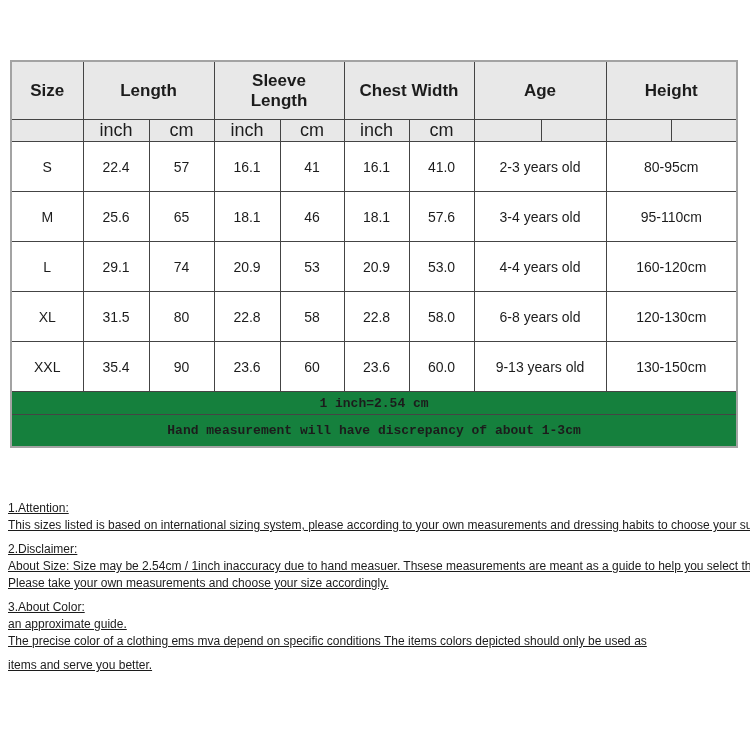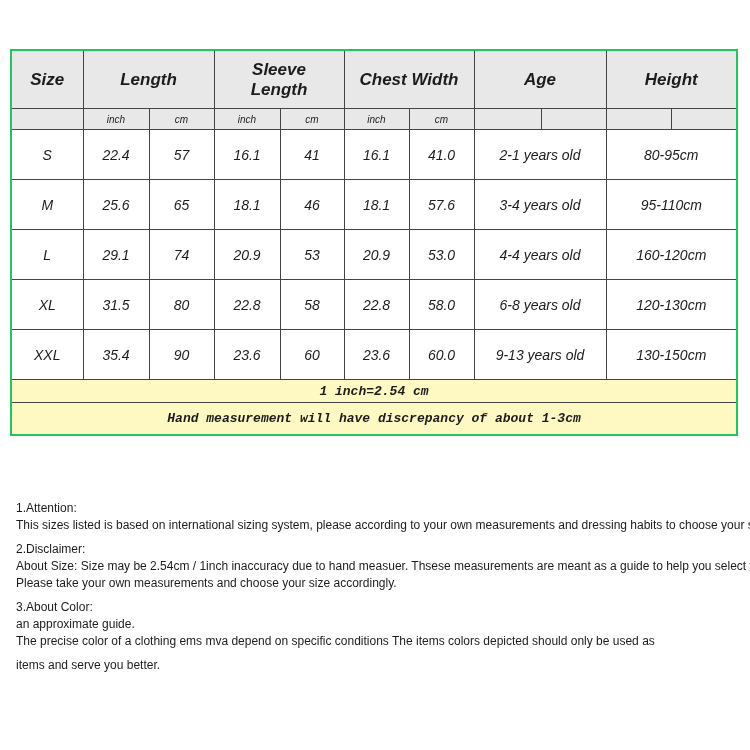--- a/index.html
+++ b/index.html
@@ -13,26 +13,25 @@
     overflow: hidden;
   }
   .page {
     position: relative;
     width: 750px;
     height: 750px;
   }
   table.size-table {
     position: absolute;
     left: 10px;
-    top: 49px;
+    top: 60px;
     width: 726px;
     border-collapse: collapse;
     table-layout: fixed;
-    border: 2px solid #22c55e;
-    font-style: italic;
+    border: 2px solid #a3a3a3;
   }
   table.size-table th,
   table.size-table td {
     border: 1.5px solid #444444;
     padding: 0;
     text-align: center;
     vertical-align: middle;
     overflow: hidden;
   }
   tr.head-row th {
@@ -42,45 +41,45 @@
     font-weight: bold;
     line-height: 20px;
   }
   tr.head-row th .wrap-narrow {
     display: inline-block;
     width: 78px;
   }
   tr.unit-row th {
     height: 20px;
     background: #e8e8e8;
-    font-size: 10px;
+    font-size: 18px;
     font-weight: normal;
   }
   tbody td {
     height: 49px;
     font-size: 14px;
     background: #ffffff;
   }
   tfoot td.footnote {
     font-family: "Liberation Mono", "DejaVu Sans Mono", monospace;
     font-weight: bold;
     font-size: 13px;
-    background: #fef9c3;
+    background: #15803d;
   }
   tfoot tr.fn-1 td { height: 22px; }
   tfoot tr.fn-2 td { height: 31px; }
   .notes {
     position: absolute;
     left: 8px;
     top: 500px;
     width: 742px;
     font-size: 12px;
     line-height: 17px;
   }
-  .notes .note { margin: 0 0 7px 8px; }
+  .notes .note { margin: 0 0 7px 0; text-decoration: underline; }
   .notes .line { white-space: nowrap; }
 </style>
 </head>
 <body>
 
 <div class="page">
 
   <table class="size-table">
     <colgroup>
       <col style="width:72px">
@@ -120,21 +119,21 @@
     </thead>
     <tbody>
       <tr>
         <td>S</td>
         <td>22.4</td>
         <td>57</td>
         <td>16.1</td>
         <td>41</td>
         <td>16.1</td>
         <td>41.0</td>
-        <td colspan="2">2-1 years old</td>
+        <td colspan="2">2-3 years old</td>
         <td colspan="2">80-95cm</td>
       </tr>
       <tr>
         <td>M</td>
         <td>25.6</td>
         <td>65</td>
         <td>18.1</td>
         <td>46</td>
         <td>18.1</td>
         <td>57.6</td>

